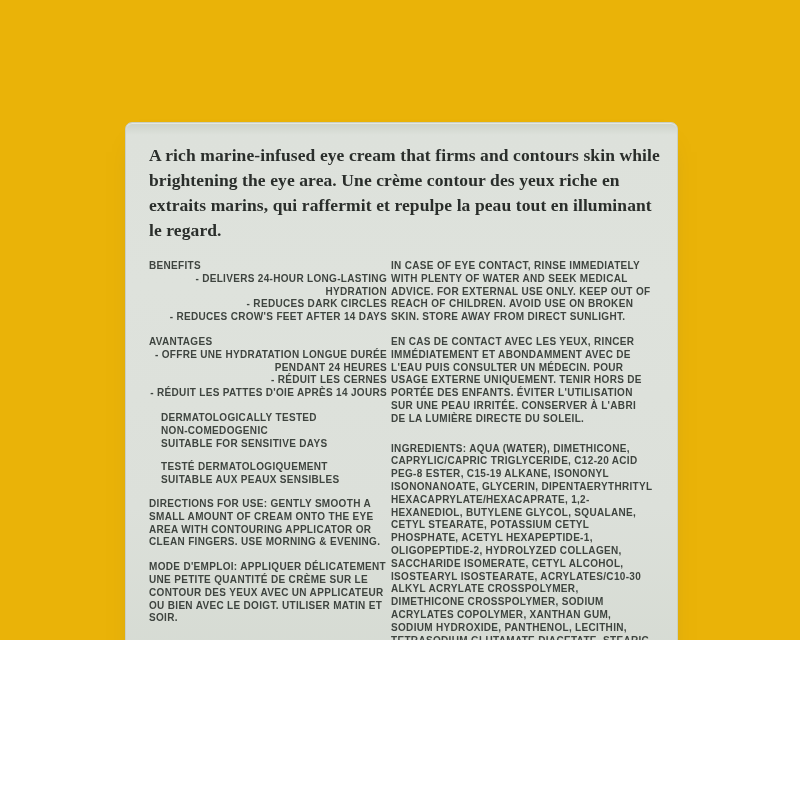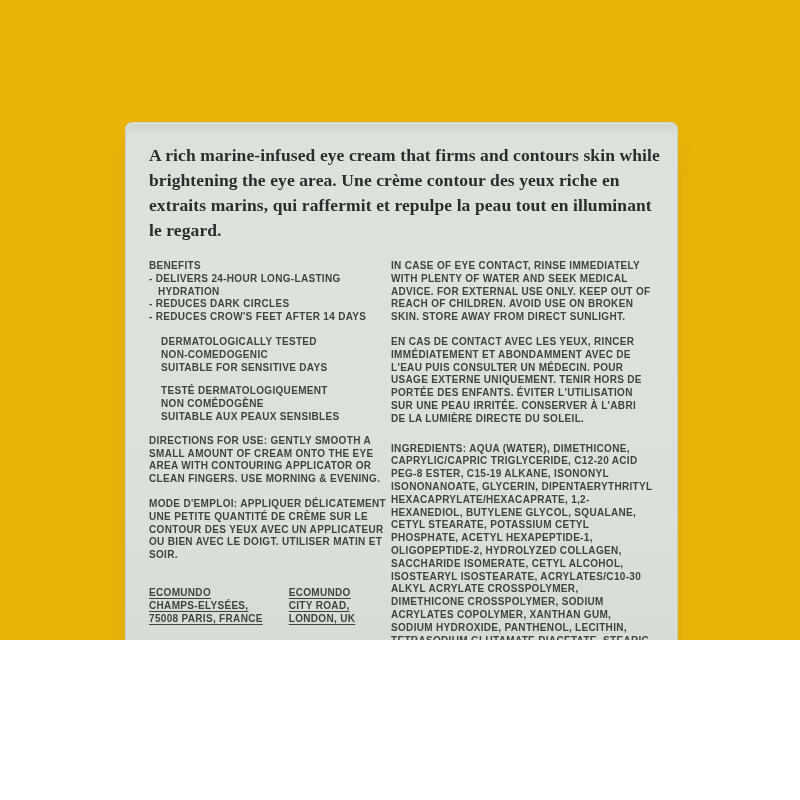--- a/index.html
+++ b/index.html
@@ -51,20 +51,21 @@
     line-height: 12.8px;
     font-weight: 700;
     letter-spacing: 0.32px;
     color: #3e443f;
   }
   .section { margin-bottom: 12px; }
   .section.tight { margin-bottom: 11px; margin-left: 12px; }
   .bullet {
     padding-left: 9px;
     text-indent: -9px;
+    text-align: right;
   }
   .bullet::before { content: "- "; }
   .addresses {
     display: flex;
     gap: 26px;
     margin-top: 25px;
   }
   .addr-line {
     text-decoration: underline;
     text-underline-offset: 2px;
@@ -84,30 +85,35 @@
 
         <div class="col-left">
 
           <div class="section">
             <div class="body-text">BENEFITS</div>
             <div class="bullet">DELIVERS 24-HOUR LONG-LASTING HYDRATION</div>
             <div class="bullet">REDUCES DARK CIRCLES</div>
             <div class="bullet">REDUCES CROW'S FEET AFTER 14 DAYS</div>
           </div>
 
+          <div class="section">
+            <div class="body-text">AVANTAGES</div>
+            <div class="bullet">OFFRE UNE HYDRATATION LONGUE DURÉE PENDANT 24 HEURES</div>
+            <div class="bullet">RÉDUIT LES CERNES</div>
+            <div class="bullet">RÉDUIT LES PATTES D'OIE APRÈS 14 JOURS</div>
+          </div>
 
           <div class="section tight">
             <div class="body-text">DERMATOLOGICALLY TESTED</div>
             <div class="body-text">NON-COMEDOGENIC</div>
             <div class="body-text">SUITABLE FOR SENSITIVE DAYS</div>
           </div>
 
           <div class="section tight">
             <div class="body-text">TESTÉ DERMATOLOGIQUEMENT</div>
-            <div class="body-text">NON COMÉDOGÈNE</div>
             <div class="body-text">SUITABLE AUX PEAUX SENSIBLES</div>
           </div>
 
           <div class="section body-text">DIRECTIONS FOR USE: GENTLY SMOOTH A SMALL AMOUNT OF CREAM ONTO THE EYE AREA WITH CONTOURING APPLICATOR OR CLEAN FINGERS. USE MORNING &amp; EVENING.</div>
 
           <div class="section body-text">MODE D'EMPLOI: APPLIQUER DÉLICATEMENT UNE PETITE QUANTITÉ DE CRÈME SUR LE CONTOUR DES YEUX AVEC UN APPLICATEUR OU BIEN AVEC LE DOIGT. UTILISER MATIN ET SOIR.</div>
 
           <div class="addresses">
             <div>
               <div class="addr-line">ECOMUNDO</div>

